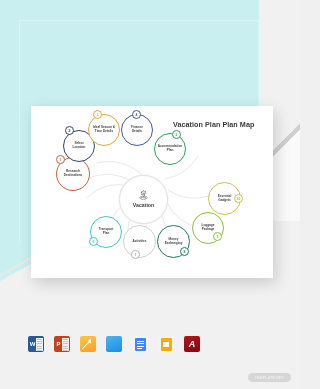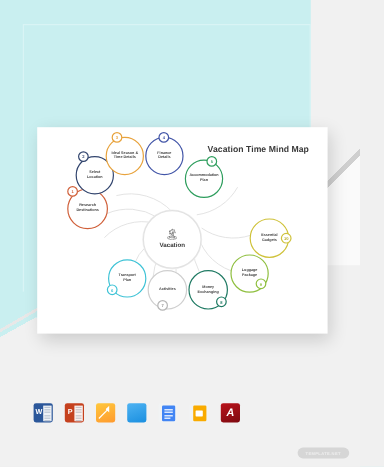--- a/index.html
+++ b/index.html
@@ -119,21 +119,21 @@
   <div class="bg-gray"></div>
   <div class="bg-teal">
     <div class="bg-teal-inner"></div>
   </div>
   <div class="bg-fold2"></div>
   <div class="bg-teal-tri"></div>
   <div class="bg-teal-tri2"></div>
 
   <div class="doc-card">
 
-    <div class="doc-title">Vacation Time Mind Map</div>
+    <div class="doc-title">Vacation Plan Plan Map</div>
 
     <div class="map">
 
       <svg width="242" height="172" viewBox="0 0 242 172">
         <g fill="none" stroke="#dedede" stroke-width="0.7">
           <path d="M112.5,70.5 A48,48 0 0,0 66,57"></path>
           <path d="M100,75 A46,46 0 0,0 58,72"></path>
           <path d="M98,80 A44,44 0 0,0 56,92"></path>
           <path d="M99,93 A45,45 0 0,0 78,124"></path>
           <path d="M106,101 A42,42 0 0,0 97,133"></path>

